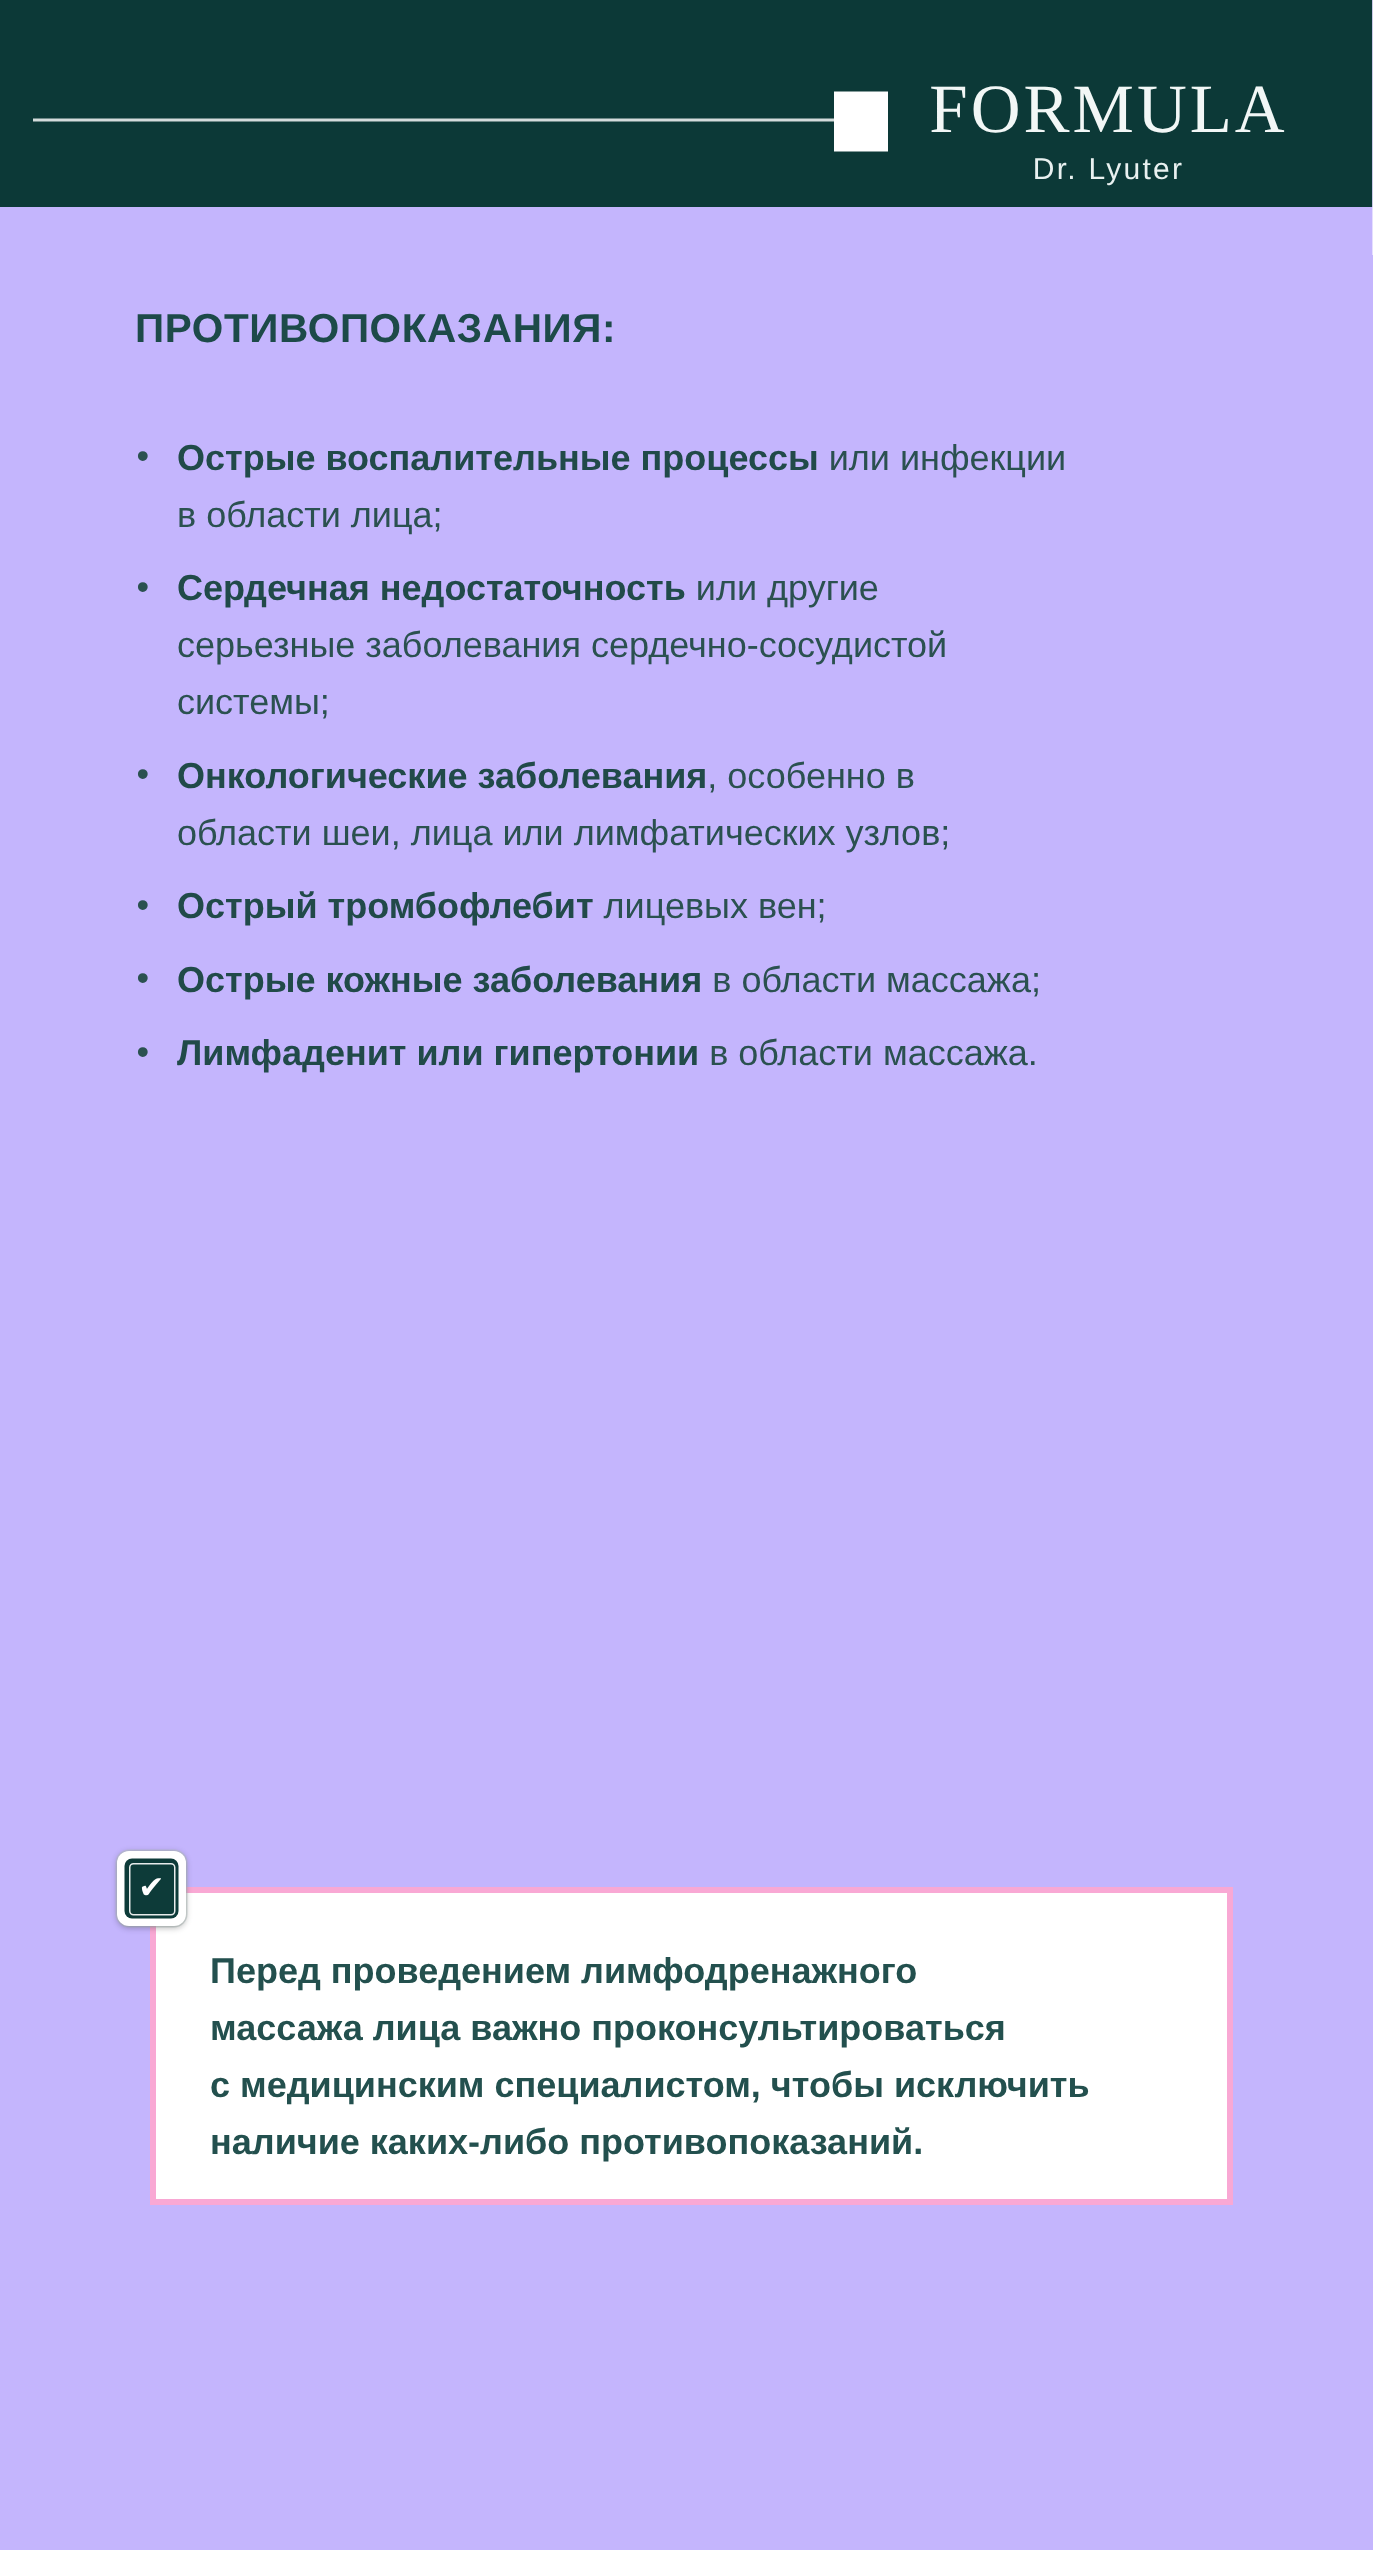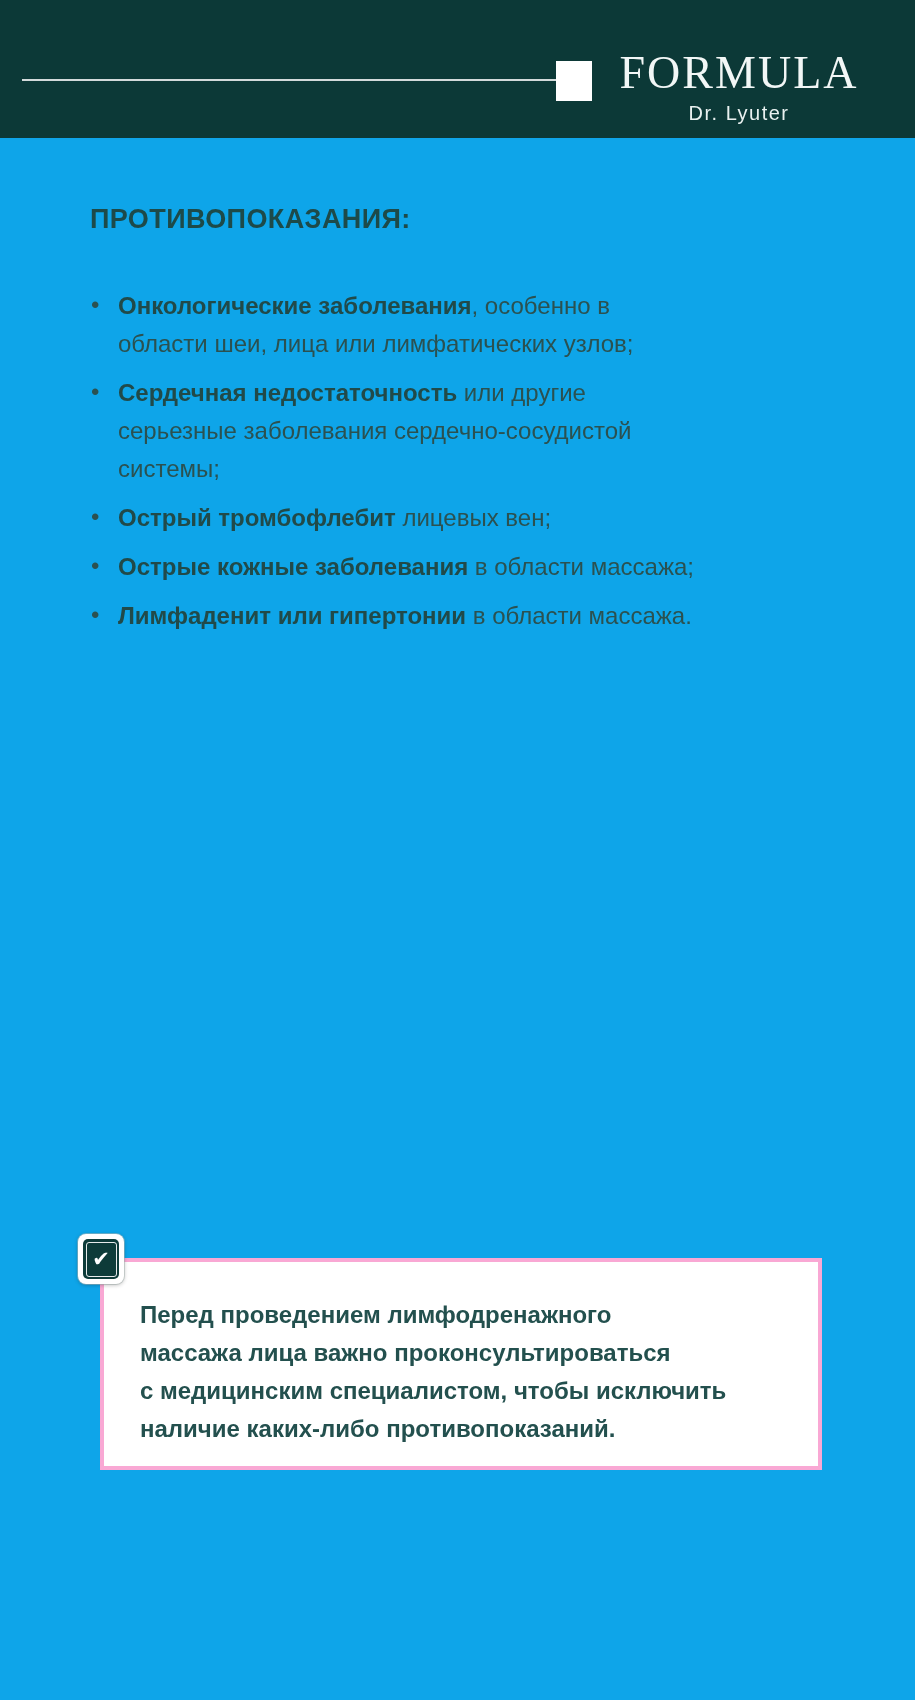--- a/index.html
+++ b/index.html
@@ -1,19 +1,19 @@
 <!DOCTYPE html>
 <html><head>
 <meta charset="utf-8">
 <style>
   html,body{margin:0;padding:0;background:#ffffff;}
   .page{
     position:relative;
     width:915px;height:1700px;
-    background:#0ea5e9;
+    background:#c4b5fd;
     overflow:hidden;
     font-family:"Liberation Sans",sans-serif;
   }
   
   .header{
     position:absolute;top:0;left:0;width:915px;height:138px;
     background:#0c3937;
   }
   .header-rule{
     position:absolute;top:79px;left:22px;width:534px;height:2px;
@@ -114,25 +114,27 @@
   <div class="header">
     <div class="header-rule"></div>
     <div class="logo-square"></div>
     <div class="brand">FORMULA</div>
     <div class="brand-sub">Dr. Lyuter</div>
   </div>
 
   <div class="title">ПРОТИВОПОКАЗАНИЯ:</div>
 
   <ul class="list">
-    <li><span class="b">Онкологические заболевания</span><span>, особенно в
-области шеи, лица или лимфатических узлов;</span></li>
+    <li><span class="b">Острые воспалительные процессы</span><span> или инфекции
+в области лица;</span></li>
     <li><span class="b">Сердечная недостаточность</span><span> или другие
 серьезные заболевания сердечно-сосудистой
 системы;</span></li>
+    <li><span class="b">Онкологические заболевания</span><span>, особенно в
+области шеи, лица или лимфатических узлов;</span></li>
     <li><span class="b">Острый тромбофлебит</span><span> лицевых вен;</span></li>
     <li><span class="b">Острые кожные заболевания</span><span> в области массажа;</span></li>
     <li><span class="b">Лимфаденит или гипертонии</span><span> в области массажа.</span></li>
   </ul>
 
   <div class="note-box">
     <div class="checkbox">
       <div class="checkbox-inner">
         <span class="check"></span>
       </div>

